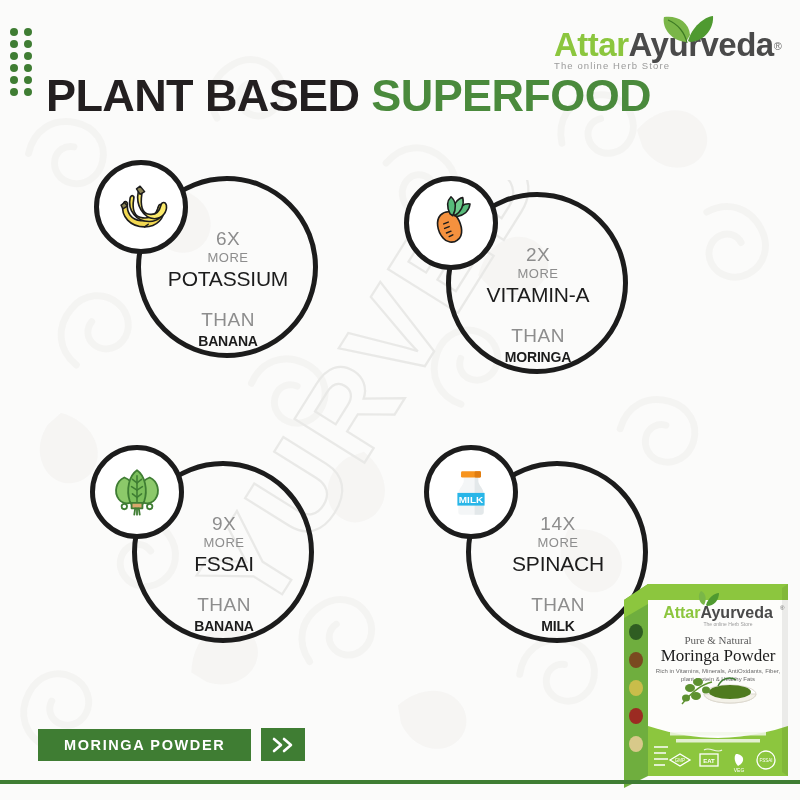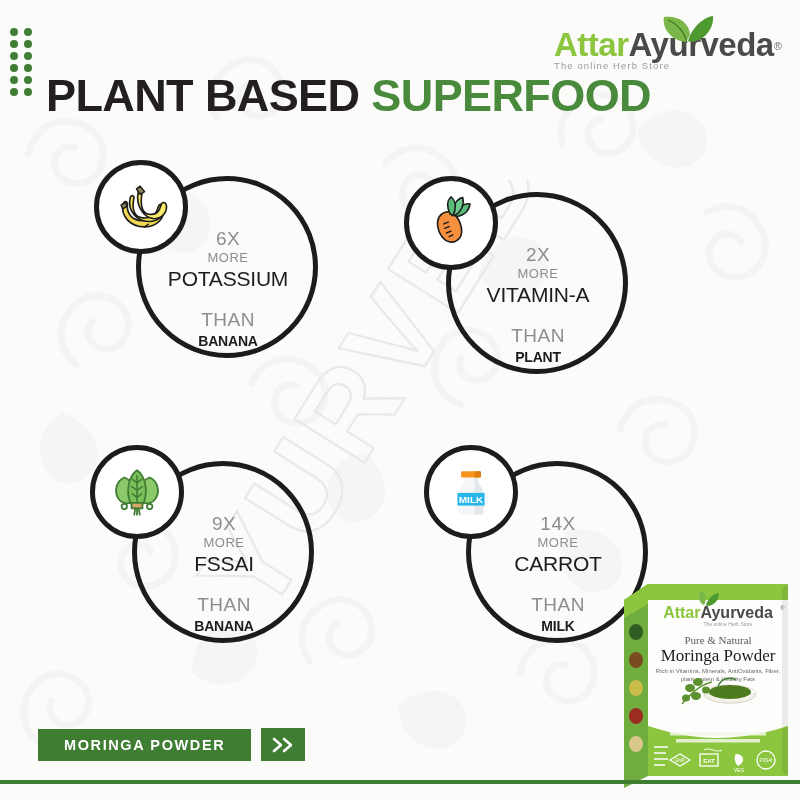--- a/index.html
+++ b/index.html
@@ -269,21 +269,21 @@
     </div>
   </div>
 
   <div class="fact" style="left:404px;top:176px;">
     <div class="fact-circle"></div>
     <div class="fact-text">
       <div class="l-mult">2X</div>
       <div class="l-more">MORE</div>
       <div class="l-nutrient">VITAMIN-A</div>
       <div class="l-than">THAN</div>
-      <div class="l-compare">PLANT</div>
+      <div class="l-compare">MORINGA</div>
     </div>
     <div class="fact-icon">
       <svg viewBox="0 0 64 64">
         <path d="M36,24 C30,18 22,20 18,26 C14,33 18,44 26,50 C31,54 38,54 42,49 C48,43 44,32 36,24 Z" transform="rotate(12 32 36)" fill="#f5913e" stroke="#1c1c1c" stroke-width="1.8" stroke-linejoin="round"></path>
         <g stroke="#1c1c1c" stroke-width="1.6" stroke-linecap="round">
           <path d="M24,33 L29,31"></path>
           <path d="M25,38 L30,36"></path>
           <path d="M27,43 L32,41"></path>
           <path d="M30,47 L34,45"></path>
         </g>
@@ -323,21 +323,21 @@
         <circle cx="46" cy="48" r="3" fill="#ffffff" stroke="#3f7d33" stroke-width="2"></circle>
       </svg>
     </div>
   </div>
 
   <div class="fact" style="left:424px;top:445px;">
     <div class="fact-circle"></div>
     <div class="fact-text">
       <div class="l-mult">14X</div>
       <div class="l-more">MORE</div>
-      <div class="l-nutrient">CARROT</div>
+      <div class="l-nutrient">SPINACH</div>
       <div class="l-than">THAN</div>
       <div class="l-compare">MILK</div>
     </div>
     <div class="fact-icon">
       <svg viewBox="0 0 64 64">
         <path d="M24,14 L24,20 C24,24 18,28 18,34 L18,54 C18,56 19,57 21,57 L43,57 C45,57 46,56 46,54 L46,34 C46,28 40,24 40,20 L40,14 Z" fill="#f4f6f7"></path>
         <path d="M40,14 L40,20 C40,24 46,28 46,34 L46,54 C46,56 45,57 43,57 L36,57 L36,14 Z" fill="#e3e8ea"></path>
         <rect x="21" y="9" width="22" height="7" rx="1.5" fill="#f7941e"></rect>
         <rect x="36" y="9" width="7" height="7" rx="1.5" fill="#e07d12"></rect>
         <rect x="17" y="33" width="30" height="14" fill="#29b6e8"></rect>

